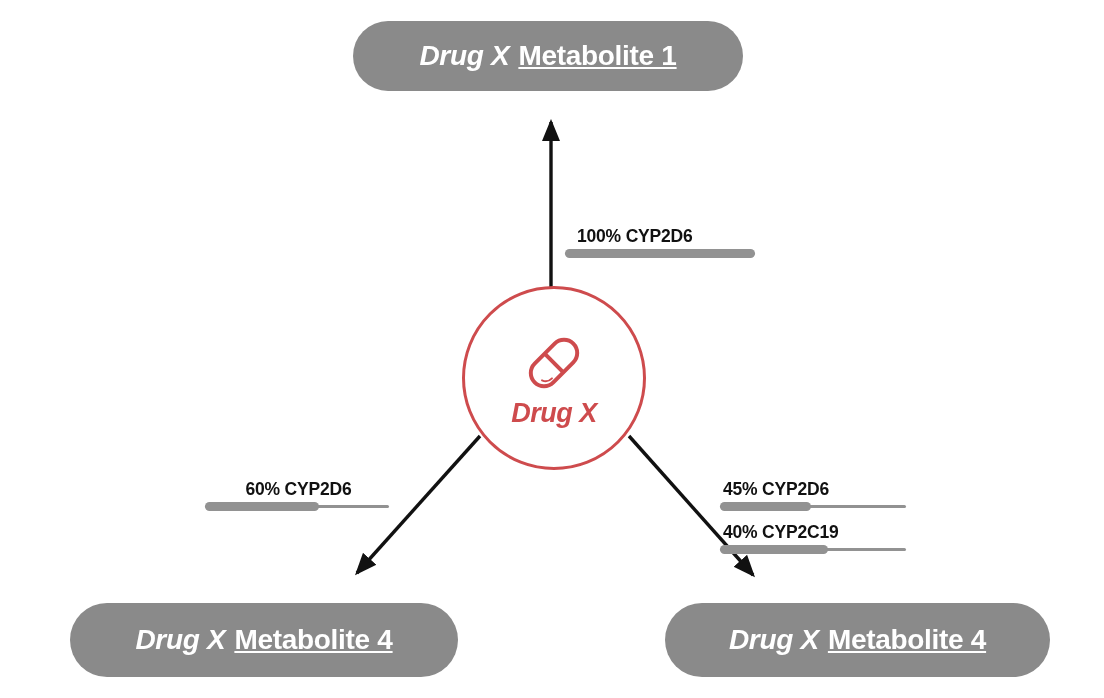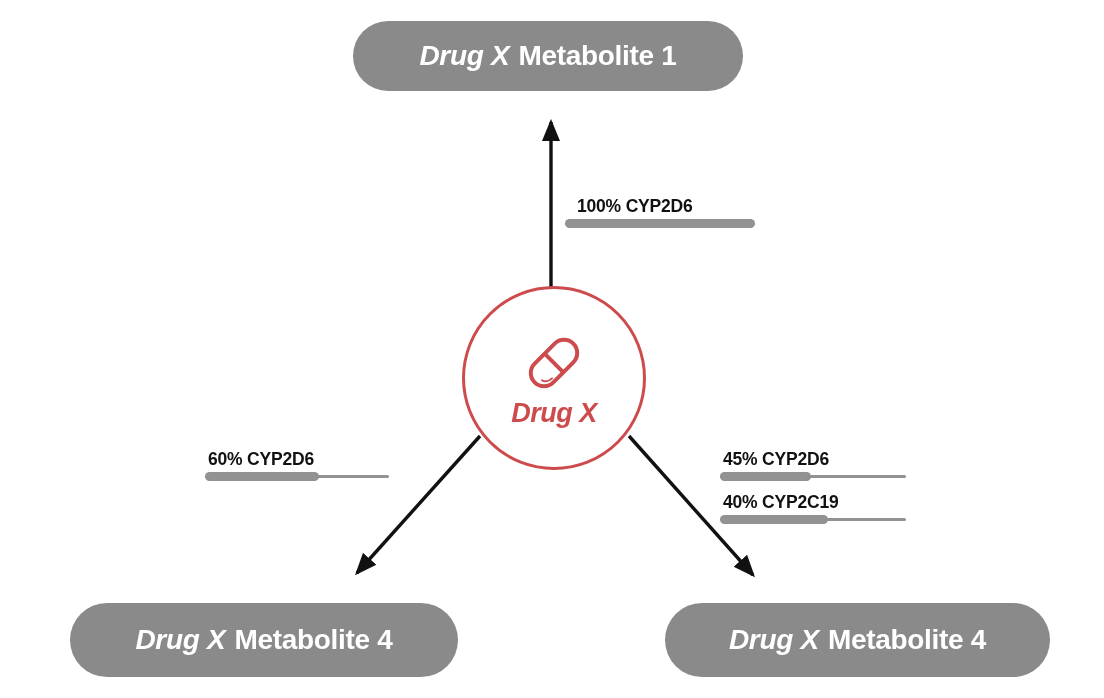--- a/index.html
+++ b/index.html
@@ -34,21 +34,21 @@
     justify-content: center;
     font-size: 28px;
     letter-spacing: -0.3px;
     white-space: nowrap;
   }
   .node .drug {
     font-style: italic;
     font-weight: 700;
     margin-right: 9px;
   }
-  .node .metab { font-weight: 700; }
+  .node .metab { font-weight: 700; text-decoration: underline; }
 
   #node-m1 { left: 353px; top: 21px;  width: 390px; height: 70px; }
   #node-m2 { left: 70px;  top: 603px; width: 388px; height: 74px; }
   #node-m3 { left: 665px; top: 603px; width: 385px; height: 74px; }
 
   
   .center-circle {
     position: absolute;
     left: 462px; top: 286px;
     width: 184px; height: 184px;
@@ -65,23 +65,23 @@
   .center-label {
     margin-top: 2px;
     font-size: 27px;
     font-weight: 700;
     font-style: italic;
     color: var(--accent-red, #ce4b4d);
     letter-spacing: -0.5px;
   }
 
   
-  .cluster { position: absolute; }
+  .cluster { position: absolute; margin-top: 30px; }
   #cluster-top   { left: 565px; top: 196px; width: 190px; }
-  #cluster-left  { left: 205px; top: 449px; width: 184px; }
+  #cluster-left  { left: 205px; top: 449px; width: 184px; text-align: center; }
   #cluster-right { left: 720px; top: 449px; width: 186px; }
 
   .enzyme-row { margin-bottom: 11px; }
   .enzyme-row:last-child { margin-bottom: 0; }
   .enzyme-label {
     font-size: 17.5px;
     font-weight: 700;
     color: var(--label-text, #111111);
     letter-spacing: -0.2px;
     line-height: 20px;

